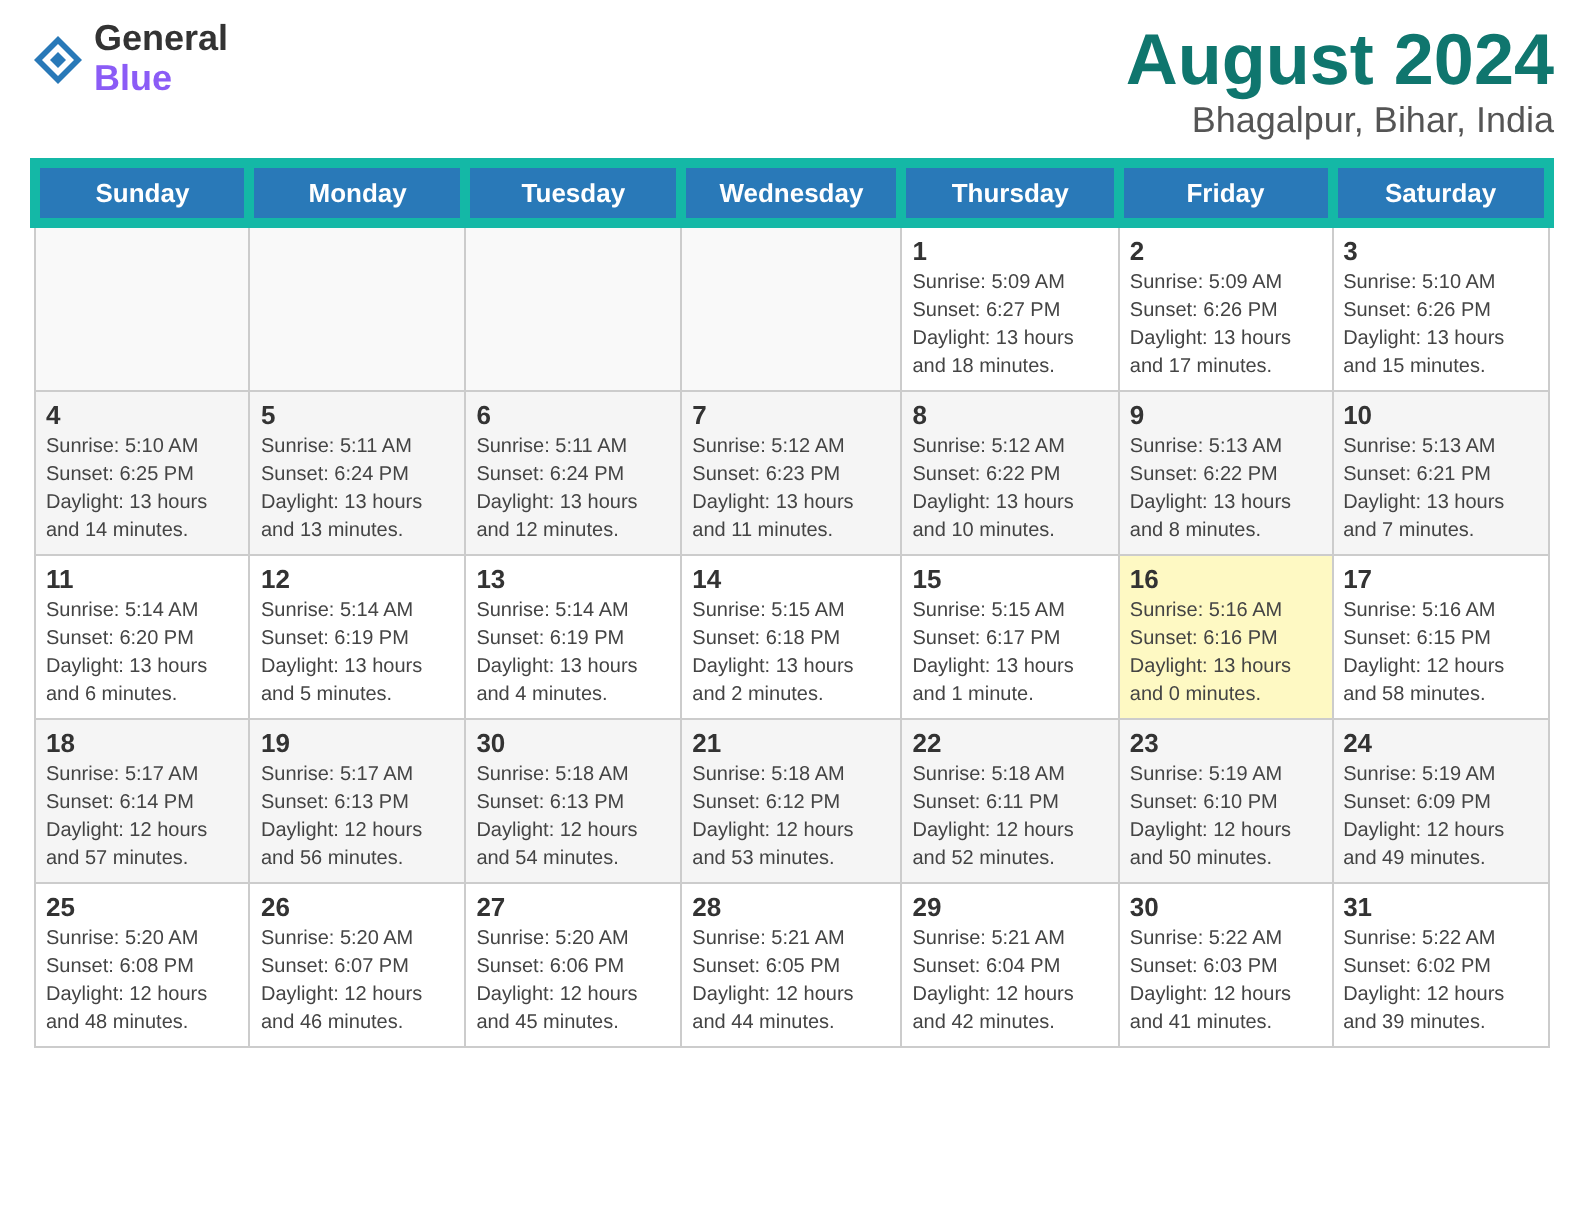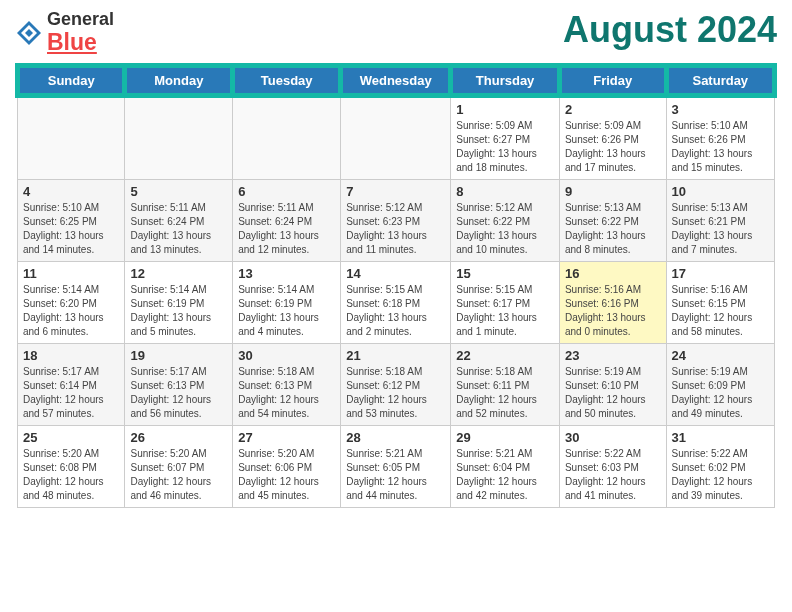--- a/index.html
+++ b/index.html
@@ -28,24 +28,23 @@
       display: flex;
       flex-direction: column;
       line-height: 1.1;
     }
     .logo-general {
       font-size: 18px;
       font-weight: bold;
       color: #333;
     }
     .logo-blue {
-      font-size: 23px;
-      font-weight: bold;
-      color: #ef4444;
-      text-decoration: underline;
+      font-size: 18px;
+      font-weight: bold;
+      color: #8b5cf6;
     }
     .logo-icon {
       width: 28px;
       height: 28px;
       margin-right: 4px;
     }
     .title-area {
       text-align: right;
     }
     .month-title {
@@ -118,20 +117,21 @@
         <polygon points="14,6 22,14 14,22 6,14" fill="#fff"></polygon>
         <polygon points="14,10 18,14 14,18 10,14" fill="#2979B8"></polygon>
       </svg>
       <div class="logo-text">
         <span class="logo-general">General</span>
         <span class="logo-blue">Blue</span>
       </div>
     </div>
     <div class="title-area">
       <div class="month-title">August 2024</div>
+      <div class="location-title">Bhagalpur, Bihar, India</div>
     </div>
   </div>
 
   <table class="calendar">
     <thead>
       <tr>
         <th>Sunday</th>
         <th>Monday</th>
         <th>Tuesday</th>
         <th>Wednesday</th>

